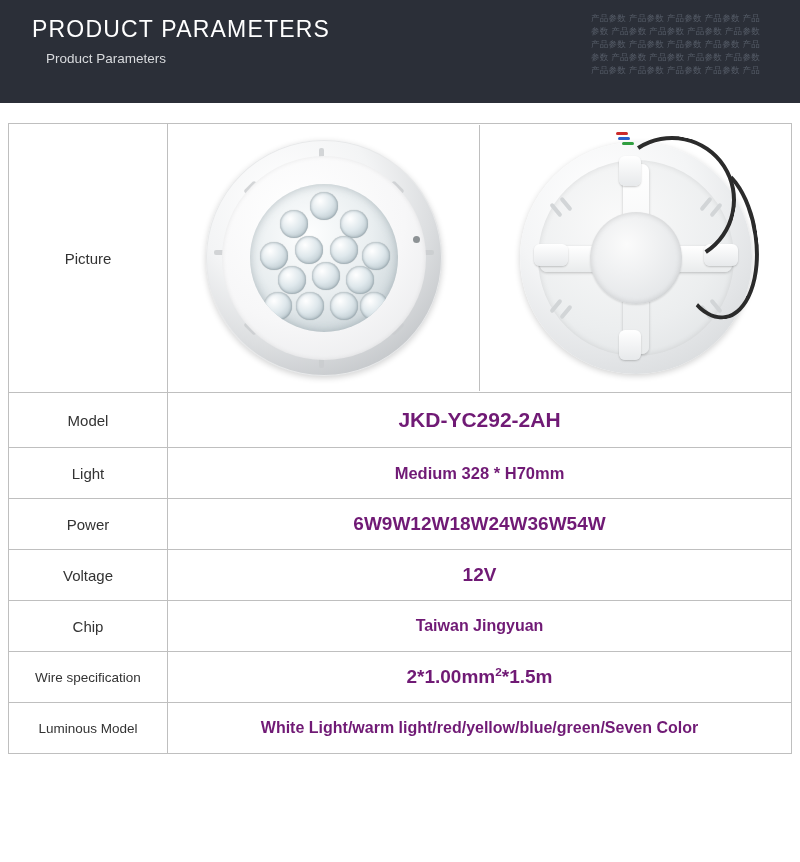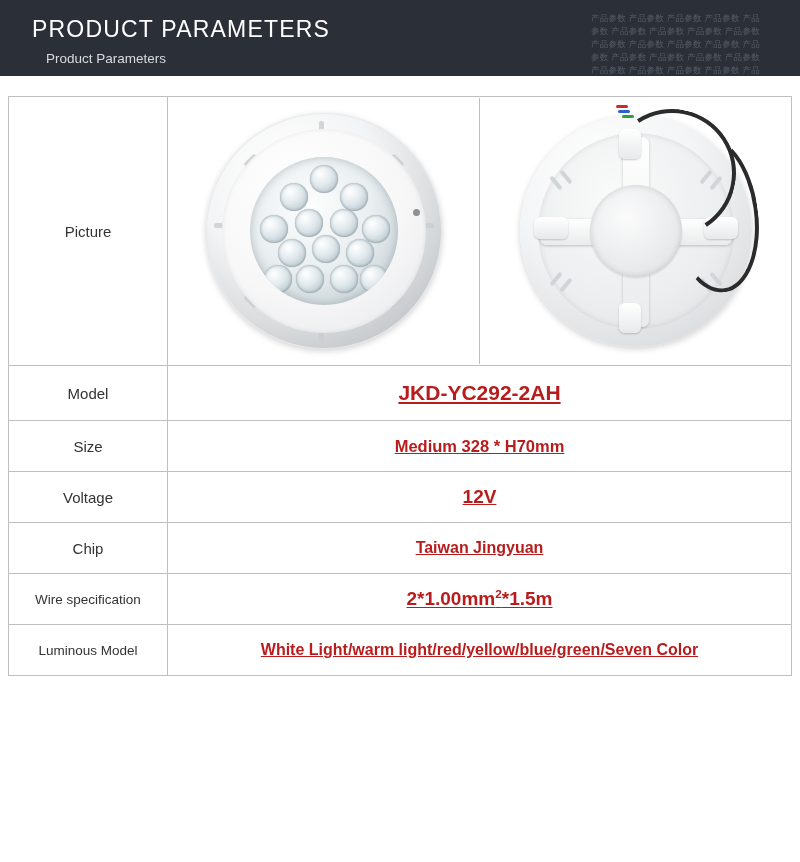--- a/index.html
+++ b/index.html
@@ -12,21 +12,21 @@
     height: 862px;
     font-family: "Liberation Sans", sans-serif;
     color: #222;
     overflow: hidden;
   }
 
   
   .header {
     position: relative;
     width: 800px;
-    height: 76px;
+    height: 103px;
     background: #2b2f38;
     overflow: hidden;
   }
   .header-inner {
     position: absolute;
     left: 32px;
     top: 14px;
   }
   .header-title {
     font-size: 23px;
@@ -74,22 +74,21 @@
     width: 154px;
     text-align: center;
     font-size: 15px;
     color: #333;
     padding: 0 2px;
   }
   td.label.small { font-size: 13.5px; text-align: center; }
   td.value {
     text-align: center;
     font-weight: bold;
-    color: #b91c1c;
-    text-decoration: underline;
+    color: #701a75;
   }
 
   .row-picture td { height: 268px; }
   .pic-cell {
     padding: 0;
     background: #fff;
   }
   .pics {
     display: flex;
     width: 100%;
@@ -347,24 +346,28 @@
       </div>
     </td>
   </tr>
 
   <tr class="row-model">
     <td class="label">Model</td>
     <td class="value">JKD-YC292-2AH</td>
   </tr>
 
   <tr class="row-size">
-    <td class="label">Size</td>
+    <td class="label">Light</td>
     <td class="value">Medium 328 * H70mm</td>
   </tr>
 
+  <tr class="row-power">
+    <td class="label">Power</td>
+    <td class="value">6W9W12W18W24W36W54W</td>
+  </tr>
 
   <tr class="row-voltage">
     <td class="label">Voltage</td>
     <td class="value">12V</td>
   </tr>
 
 
   <tr class="row-chip">
     <td class="label">Chip</td>
     <td class="value">Taiwan Jingyuan</td>

